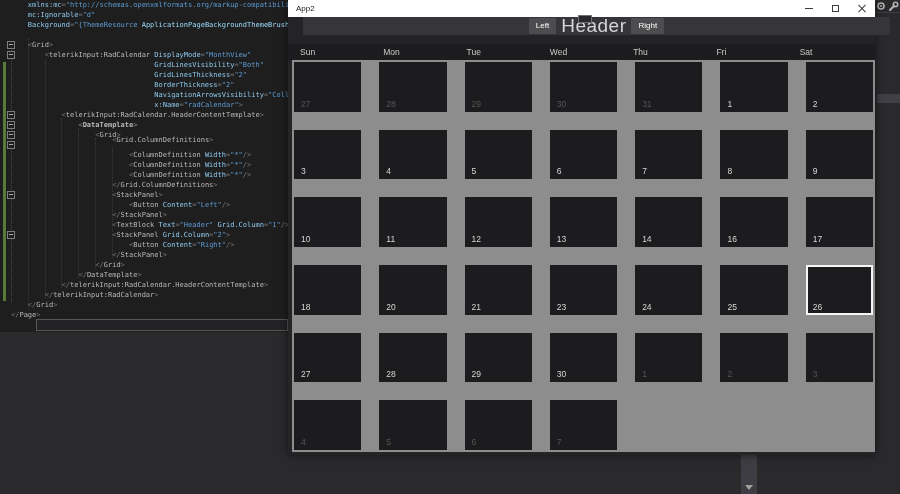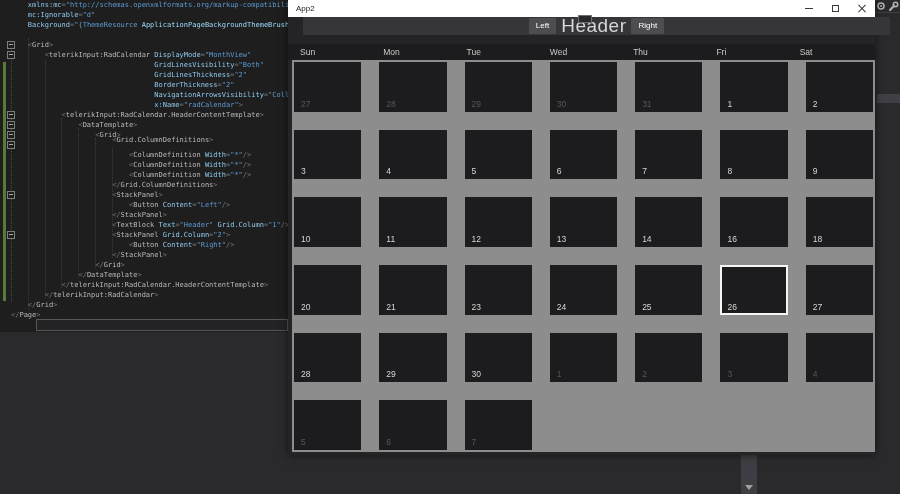--- a/index.html
+++ b/index.html
@@ -96,21 +96,21 @@
         <div class="code-line" style="top: 20px;">    <span class="tk-attr">Background</span><span class="tk-delim">=</span><span class="tk-str">"{ThemeResource </span><span class="tk-res">ApplicationPageBackgroundThemeBrush</span><span class="tk-str">}"</span></div>
         <div class="code-line" style="top: 30px;"></div>
         <div class="code-line" style="top: 40px;">    <span class="tk-delim">&lt;</span><span class="tk-tag">Grid</span><span class="tk-delim">&gt;</span></div>
         <div class="code-line" style="top: 50px;">        <span class="tk-delim">&lt;</span><span class="tk-tag">telerikInput:RadCalendar</span><span class="tk-plain"> </span><span class="tk-attr">DisplayMode</span><span class="tk-delim">=</span><span class="tk-str">"MonthView"</span></div>
         <div class="code-line" style="top: 60px;">                                  <span class="tk-attr">GridLinesVisibility</span><span class="tk-delim">=</span><span class="tk-str">"Both"</span></div>
         <div class="code-line" style="top: 70px;">                                  <span class="tk-attr">GridLinesThickness</span><span class="tk-delim">=</span><span class="tk-str">"2"</span></div>
         <div class="code-line" style="top: 80px;">                                  <span class="tk-attr">BorderThickness</span><span class="tk-delim">=</span><span class="tk-str">"2"</span></div>
         <div class="code-line" style="top: 90px;">                                  <span class="tk-attr">NavigationArrowsVisibility</span><span class="tk-delim">=</span><span class="tk-str">"Collapse</span></div>
         <div class="code-line" style="top: 100px;">                                  <span class="tk-attr">x:Name</span><span class="tk-delim">=</span><span class="tk-str">"radCalendar"</span><span class="tk-delim">&gt;</span></div>
         <div class="code-line" style="top: 110px;">            <span class="tk-delim">&lt;</span><span class="tk-tag">telerikInput:RadCalendar.HeaderContentTemplate</span><span class="tk-delim">&gt;</span></div>
-        <div class="code-line" style="top: 120px;">                <span class="tk-delim">&lt;</span><span class="tk-tag">DataTemplate</span><span class="tk-delim">&gt;</span></div>
+        <div class="code-line" style="top: 120px; font-weight: bold;">                <span class="tk-delim">&lt;</span><span class="tk-tag">DataTemplate</span><span class="tk-delim">&gt;</span></div>
         <div class="code-line" style="top: 130px;">                    <span class="tk-delim">&lt;</span><span class="tk-tag">Grid</span><span class="tk-delim">&gt;</span></div>
         <div class="code-line" style="top: 135px; text-align: center;">                        <span class="tk-delim">&lt;</span><span class="tk-tag">Grid.ColumnDefinitions</span><span class="tk-delim">&gt;</span></div>
         <div class="code-line" style="top: 150px;">                            <span class="tk-delim">&lt;</span><span class="tk-tag">ColumnDefinition</span><span class="tk-plain"> </span><span class="tk-attr">Width</span><span class="tk-delim">=</span><span class="tk-str">"*"</span><span class="tk-delim">/&gt;</span></div>
         <div class="code-line" style="top: 160px;">                            <span class="tk-delim">&lt;</span><span class="tk-tag">ColumnDefinition</span><span class="tk-plain"> </span><span class="tk-attr">Width</span><span class="tk-delim">=</span><span class="tk-str">"*"</span><span class="tk-delim">/&gt;</span></div>
         <div class="code-line" style="top: 170px;">                            <span class="tk-delim">&lt;</span><span class="tk-tag">ColumnDefinition</span><span class="tk-plain"> </span><span class="tk-attr">Width</span><span class="tk-delim">=</span><span class="tk-str">"*"</span><span class="tk-delim">/&gt;</span></div>
         <div class="code-line" style="top: 180px;">                        <span class="tk-delim">&lt;/</span><span class="tk-tag">Grid.ColumnDefinitions</span><span class="tk-delim">&gt;</span></div>
         <div class="code-line" style="top: 190px;">                        <span class="tk-delim">&lt;</span><span class="tk-tag">StackPanel</span><span class="tk-delim">&gt;</span></div>
         <div class="code-line" style="top: 200px;">                            <span class="tk-delim">&lt;</span><span class="tk-tag">Button</span><span class="tk-plain"> </span><span class="tk-attr">Content</span><span class="tk-delim">=</span><span class="tk-str">"Left"</span><span class="tk-delim">/&gt;</span></div>
         <div class="code-line" style="top: 210px;">                        <span class="tk-delim">&lt;/</span><span class="tk-tag">StackPanel</span><span class="tk-delim">&gt;</span></div>
         <div class="code-line" style="top: 220px;">                        <span class="tk-delim">&lt;</span><span class="tk-tag">TextBlock</span><span class="tk-plain"> </span><span class="tk-attr">Text</span><span class="tk-delim">=</span><span class="tk-str">"Header"</span><span class="tk-plain"> </span><span class="tk-attr">Grid.Column</span><span class="tk-delim">=</span><span class="tk-str">"1"</span><span class="tk-delim">/&gt;</span></div>
@@ -226,20 +226,23 @@
         <div class="cell">
           <span class="num">13</span>
         </div>
         <div class="cell">
           <span class="num">14</span>
         </div>
         <div class="cell">
           <span class="num">16</span>
         </div>
         <div class="cell">
+          <span class="num">17</span>
+        </div>
+        <div class="cell">
           <span class="num">18</span>
         </div>
         <div class="cell">
           <span class="num">20</span>
         </div>
         <div class="cell">
           <span class="num">21</span>
         </div>
         <div class="cell">
           <span class="num">23</span>

